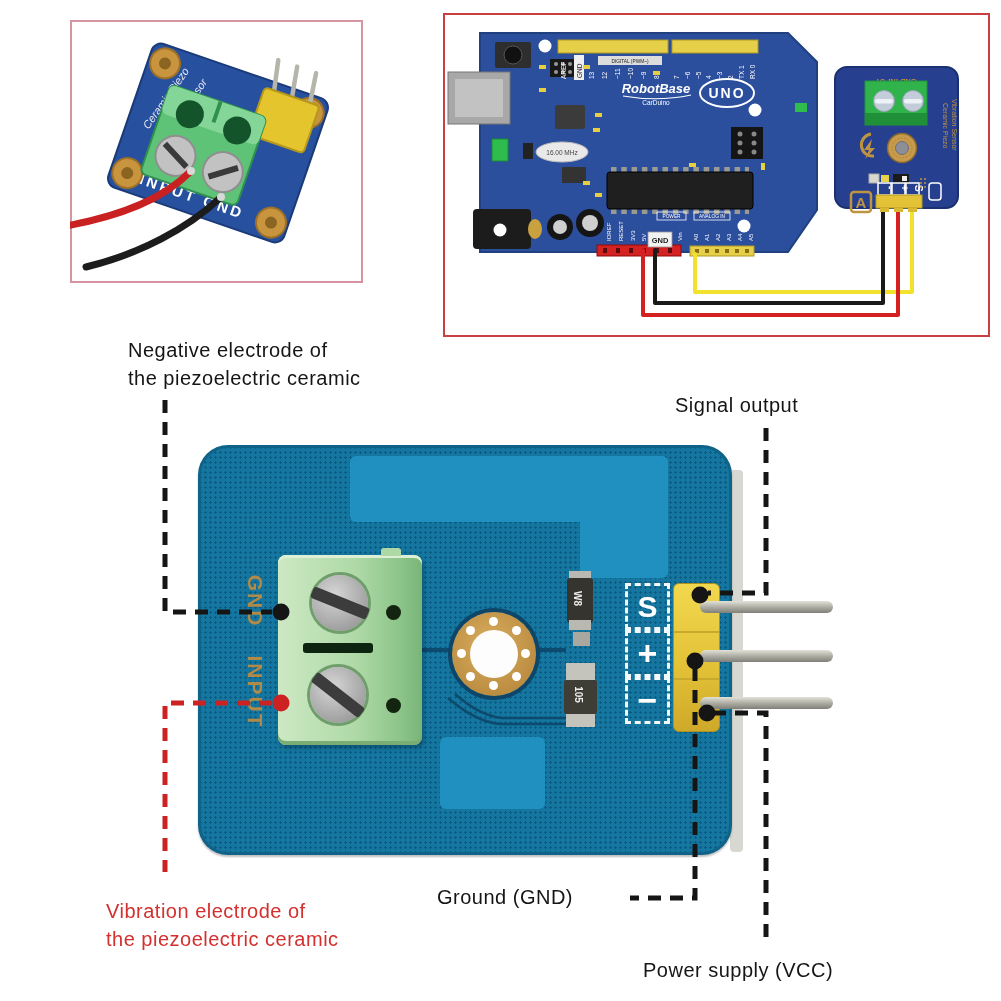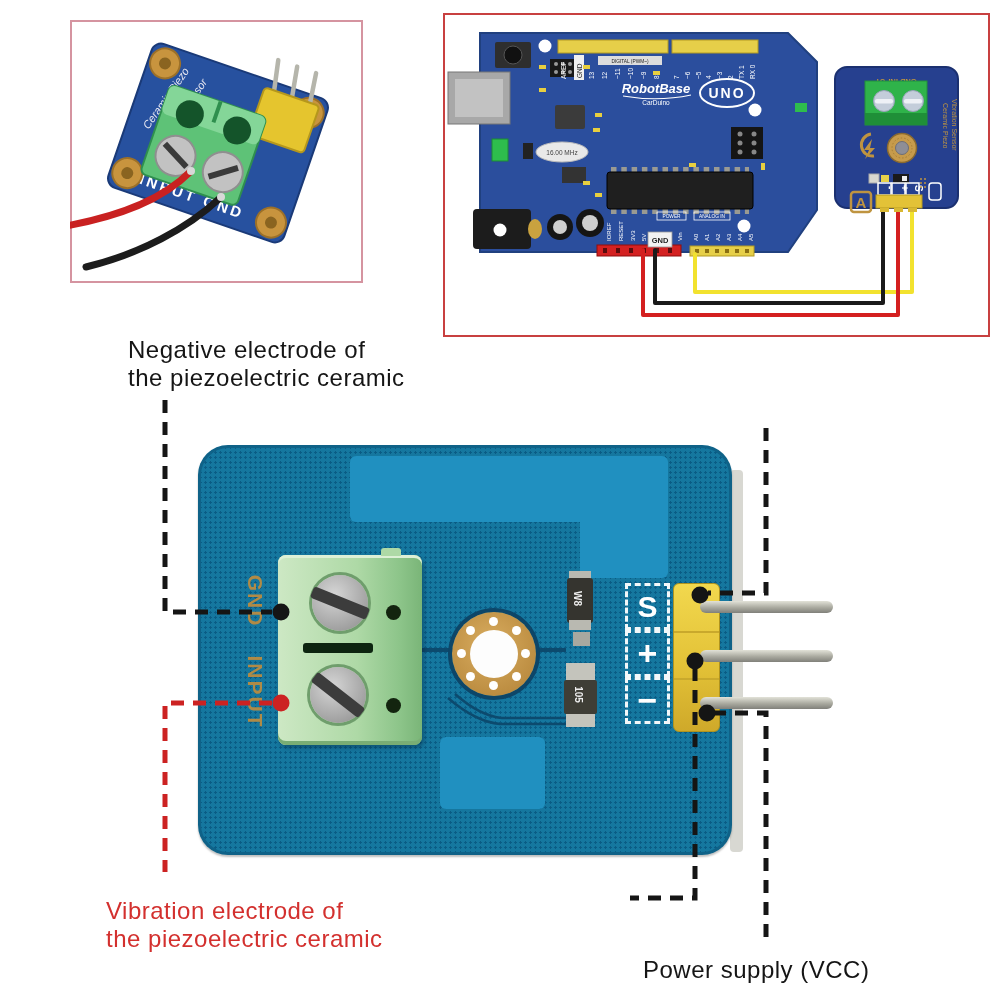--- a/index.html
+++ b/index.html
@@ -1,21 +1,21 @@
 <!DOCTYPE html>
 <html><head>
 <meta charset="utf-8">
 <style>
   html,body{margin:0;padding:0;background:#fff;}
   #page{position:relative;width:1001px;height:1001px;background:#fff;overflow:hidden;
         font-family:"Liberation Sans",sans-serif;}
   .abs{position:absolute;}
   svg{font-family:"Liberation Sans",sans-serif;}
   
-  .callout{position:absolute;font-size:24px;line-height:28px;letter-spacing:.5px;color:#151515;white-space:nowrap;}
+  .callout{position:absolute;font-size:20px;line-height:28px;letter-spacing:.5px;color:#151515;white-space:nowrap;}
   .callout.red{color:#d3302e;}
   
   #pcb{position:absolute;left:198px;top:445px;width:534px;height:410px;border-radius:30px;
        background-color:#15779f;
        background-image:radial-gradient(#0a5c85 1.3px, rgba(0,0,0,0) 1.4px);
        background-size:5px 5px;box-shadow:inset 0 0 0 3px #0f6288, 0 2px 2px rgba(0,0,0,.25);}
   .patch{position:absolute;background:#2090c0;border-radius:6px;}
   .silk{position:absolute;color:#b08a46;font-weight:bold;font-size:21px;letter-spacing:2px;text-align:center;}
   .pinrow{position:absolute;height:12px;border-radius:6px;
           background:linear-gradient(180deg,#e2e2d8,#a9a99f 55%,#80807a);}
@@ -447,19 +447,21 @@
     <circle cx="281" cy="703" r="8.5" fill="#cc2222"></circle>
     <circle cx="700" cy="595" r="8.5" fill="#151515"></circle>
     <circle cx="695" cy="661" r="8.5" fill="#151515"></circle>
     <circle cx="707" cy="713" r="8.5" fill="#151515"></circle>
   </svg>
 
   <div class="callout" style="left:128px;top:336px;">
     <div>Negative electrode of</div>
     <div>the piezoelectric ceramic</div>
   </div>
+  <div class="callout" style="left:675px;top:391px;">Signal output</div>
+  <div class="callout" style="left:437px;top:883px;">Ground (GND)</div>
   <div class="callout" style="left:643px;top:956px;text-align:right;">Power supply (VCC)</div>
   <div class="callout red" style="left:106px;top:897px;">
     <div>Vibration electrode of</div>
     <div>the piezoelectric ceramic</div>
   </div>
 
 </div>
 
 </body></html>

